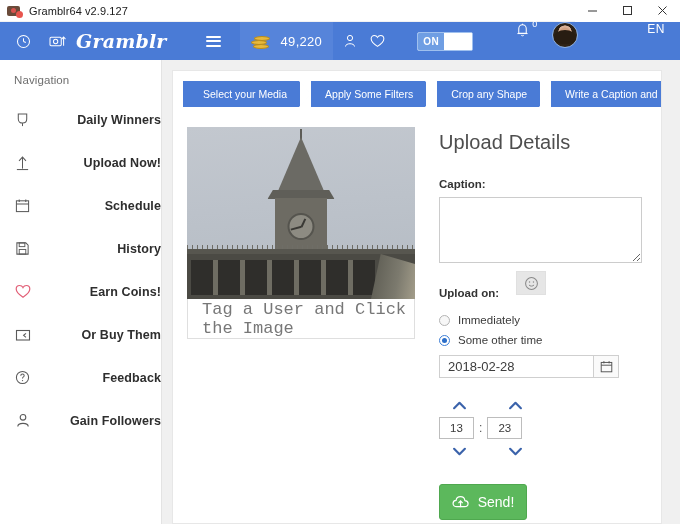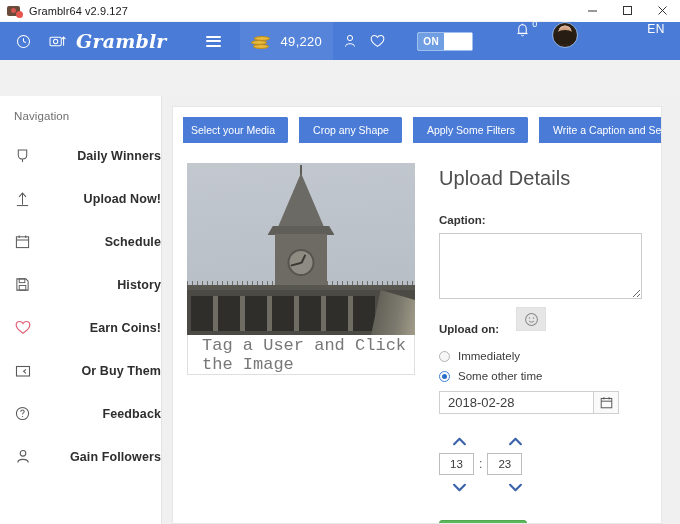--- a/index.html
+++ b/index.html
@@ -178,21 +178,21 @@
     width: 22px; height: 14px; border-radius: 50% 50% 40% 40%;
     background: #281d12;
   }
   .hdr-spacer { flex: 1 1 auto; }
   .lang {
     font-size: 12px; color: #ffffff;
     padding-right: 15px; letter-spacing: 0.5px;
   }
 
   
-  .body-row { flex: 1 1 auto; display: flex; min-height: 0; background: #ffffff; margin-top: 36px; }
+  .body-row { flex: 1 1 auto; display: flex; min-height: 0; background: #ffffff; }
 
   
   .sidebar {
     width: 162px; flex: 0 0 162px;
     background: #ffffff;
     border-right: 1px solid #e3e3e3;
     padding-top: 14px;
     overflow: hidden;
   }
   .nav-title {
@@ -243,21 +243,21 @@
     background: #4a7bd6;
     color: #ffffff;
     font-size: 10.5px;
     height: 26px;
     display: flex; align-items: center;
     padding: 0 12px 0 14px;
     margin-right: 12px;
     white-space: nowrap;
     cursor: pointer;
   }
-  .step:first-child { padding-left: 8px; }
+  .step:first-child { padding-left: 20px; }
   .step::after {
     content: "";
     position: absolute; left: 100%; top: 0;
     width: 0; height: 0;
     border-top: 13px solid transparent;
     border-bottom: 13px solid transparent;
     border-left: 11px solid #4a7bd6;
   }
   .step::before {
     content: "";
@@ -655,22 +655,22 @@
         </span>
         <span class="nav-lbl">Gain Followers</span>
       </div>
     </div>
 
     <div class="main">
       <div class="panel">
 
         <div class="steps">
           <div class="step">Select your Media</div>
+          <div class="step">Apply Some Filters</div>
           <div class="step">Crop any Shape</div>
-          <div class="step">Apply Some Filters</div>
           <div class="step">Write a Caption and Send</div>
         </div>
 
         <div class="cols">
 
           <div class="left-col">
             <div class="preview">
               <div class="sky"></div>
               <div class="spire-tip"></div>
               <div class="tower-spire"></div>

